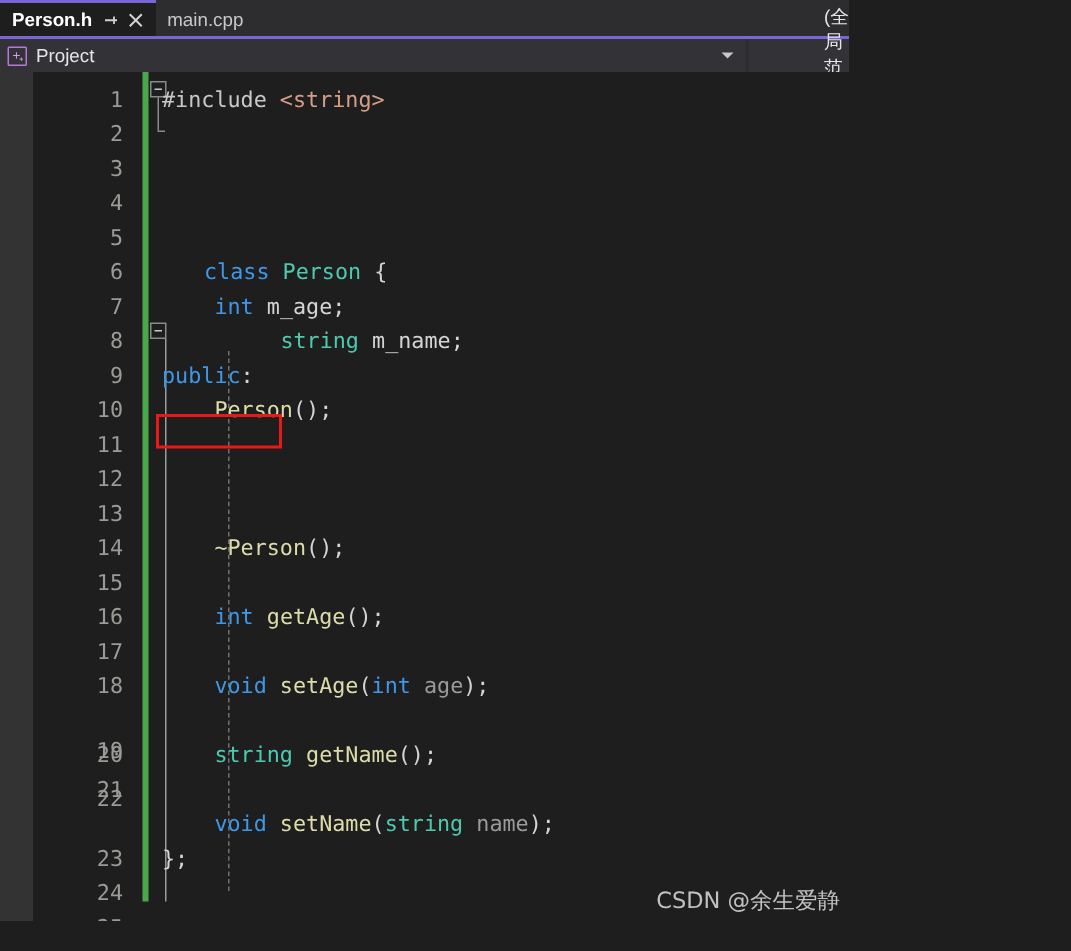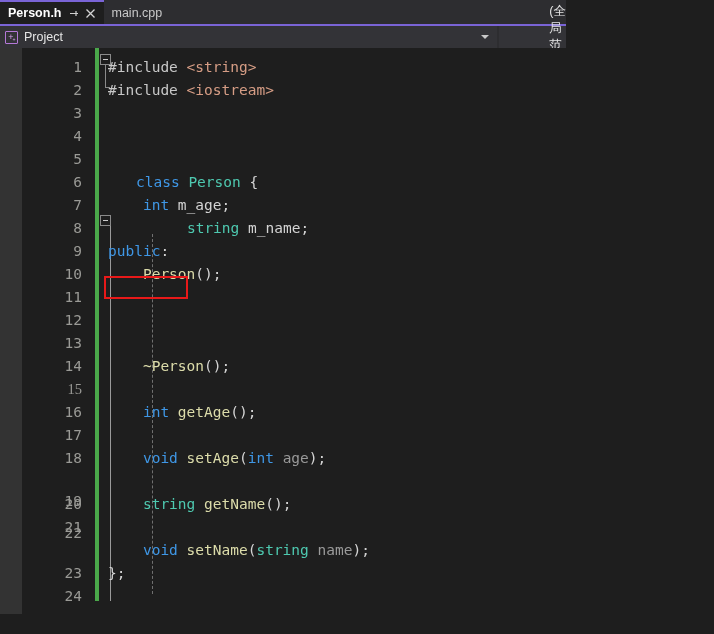--- a/index.html
+++ b/index.html
@@ -201,21 +201,20 @@
     <div class="foldfoot" style="top:39px;"></div>
 
     <div class="fold" style="top:167px;"></div>
     <div class="scopeline" style="top:178px;height:375px;"></div>
     <div class="guide" style="left:152px;top:186px;height:360px;"></div>
 
     <div class="code-layer" id="code-layer">
         <div class="lnum" style="top: 8px;">1</div>
         <div class="line" style="top: 8px;"><span class="ltext"><span class="pp">#include</span> <span class="str">&lt;string&gt;</span></span></div>
         <div class="lnum" style="top: 31px;">2</div>
-        <div class="line" style="top: 31px;"><span class="ltext"><span class="pp">#include</span> <span class="str">&lt;iostream&gt;</span></span></div>
         <div class="lnum" style="top: 54px;">3</div>
         <div class="lnum" style="top: 77px;">4</div>
         <div class="line" style="top: 77px;"><span class="ltext"></span></div>
         <div class="lnum" style="top: 100px;">5</div>
         <div class="line" style="top: 100px;"><span class="ltext"></span></div>
         <div class="lnum" style="top: 123px;">6</div>
         <div class="line" style="top: 123px; margin-left: 28px;"><span class="ltext"><span class="k">class</span> <span class="type">Person</span> <span class="op">{</span></span></div>
         <div class="lnum" style="top: 146px;">7</div>
         <div class="line" style="top: 146px;"><span class="ltext">    <span class="k">int</span> <span class="id">m_age</span><span class="op">;</span></span></div>
         <div class="lnum" style="top: 169px;">8</div>
@@ -224,21 +223,21 @@
         <div class="line" style="top: 192px;"><span class="ltext"><span class="k">public</span><span class="op">:</span></span></div>
         <div class="lnum" style="top: 215px;">10</div>
         <div class="line" style="top: 215px;"><span class="ltext">    <span class="fn">Person</span><span class="op">(</span><span class="op">)</span><span class="op">;</span></span></div>
         <div class="lnum" style="top: 238px;">11</div>
         <div class="line" style="top: 238px;"><span class="ltext"></span></div>
         <div class="lnum" style="top: 261px;">12</div>
         <div class="lnum" style="top: 284px;">13</div>
         <div class="line" style="top: 284px;"><span class="ltext"></span></div>
         <div class="lnum" style="top: 307px;">14</div>
         <div class="line" style="top: 307px;"><span class="ltext">    <span class="fn">~Person</span><span class="op">(</span><span class="op">)</span><span class="op">;</span></span></div>
-        <div class="lnum" style="top: 330px; font-family: Liberation Serif, serif;">15</div>
+        <div class="lnum" style="top: 330px;">15</div>
         <div class="line" style="top: 330px;"><span class="ltext"></span></div>
         <div class="lnum" style="top: 353px;">16</div>
         <div class="line" style="top: 353px;"><span class="ltext">    <span class="k">int</span> <span class="fn">getAge</span><span class="op">(</span><span class="op">)</span><span class="op">;</span></span></div>
         <div class="lnum" style="top: 376px;">17</div>
         <div class="line" style="top: 376px;"><span class="ltext"></span></div>
         <div class="lnum" style="top: 399px;">18</div>
         <div class="line" style="top: 399px;"><span class="ltext">    <span class="k">void</span> <span class="fn">setAge</span><span class="op">(</span><span class="k">int</span> <span class="param">age</span><span class="op">)</span><span class="op">;</span></span></div>
         <div class="lnum" style="top: 442px;">19</div>
         <div class="line" style="top: 422px;"><span class="ltext"></span></div>
         <div class="lnum" style="top: 445px;">20</div>
@@ -250,15 +249,16 @@
         <div class="lnum" style="top: 514px;">23</div>
         <div class="line" style="top: 514px;"><span class="ltext"><span class="op">}</span><span class="op">;</span></span></div>
         <div class="lnum" style="top: 537px;">24</div>
         <div class="line" style="top: 537px;"><span class="ltext"></span></div>
         <div class="lnum" style="top: 560px;">25</div>
         <div class="line" style="top: 560px;"><span class="ltext"></span></div>
       </div>
 
     <div class="redbox" style="left:104px;top:228px;width:84px;height:23px;"></div>
 
+    <div class="watermark">CSDN @余生爱静</div>
   </div>
 
 </div>
 
 </body></html>

